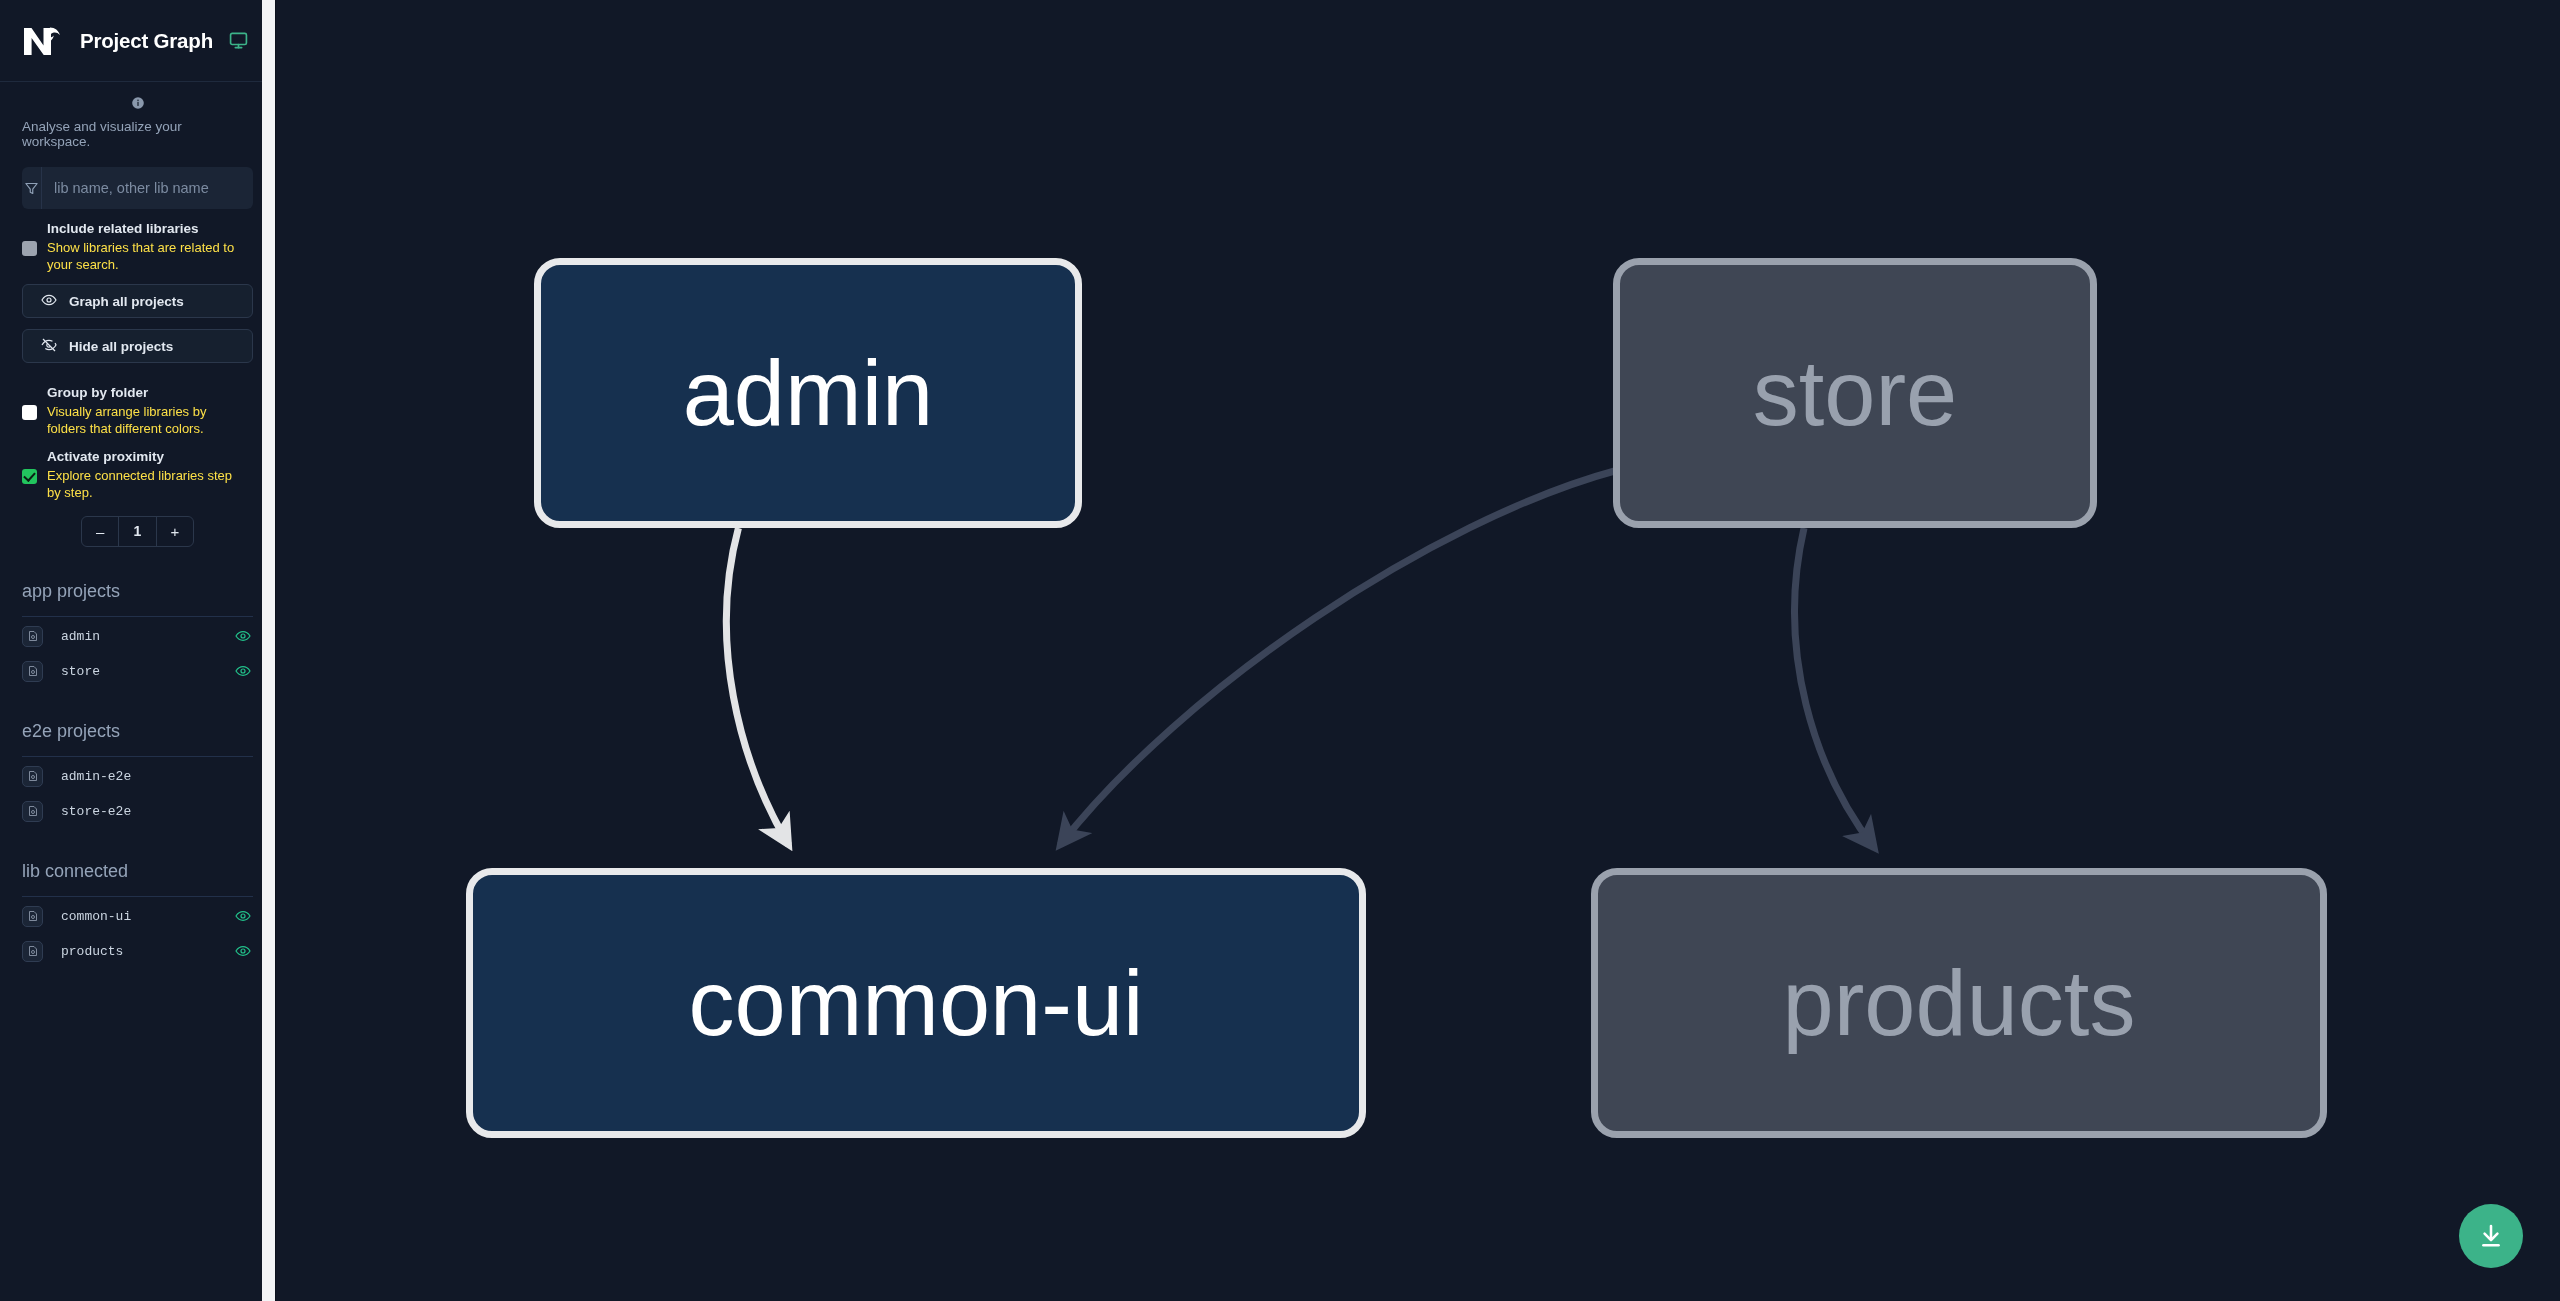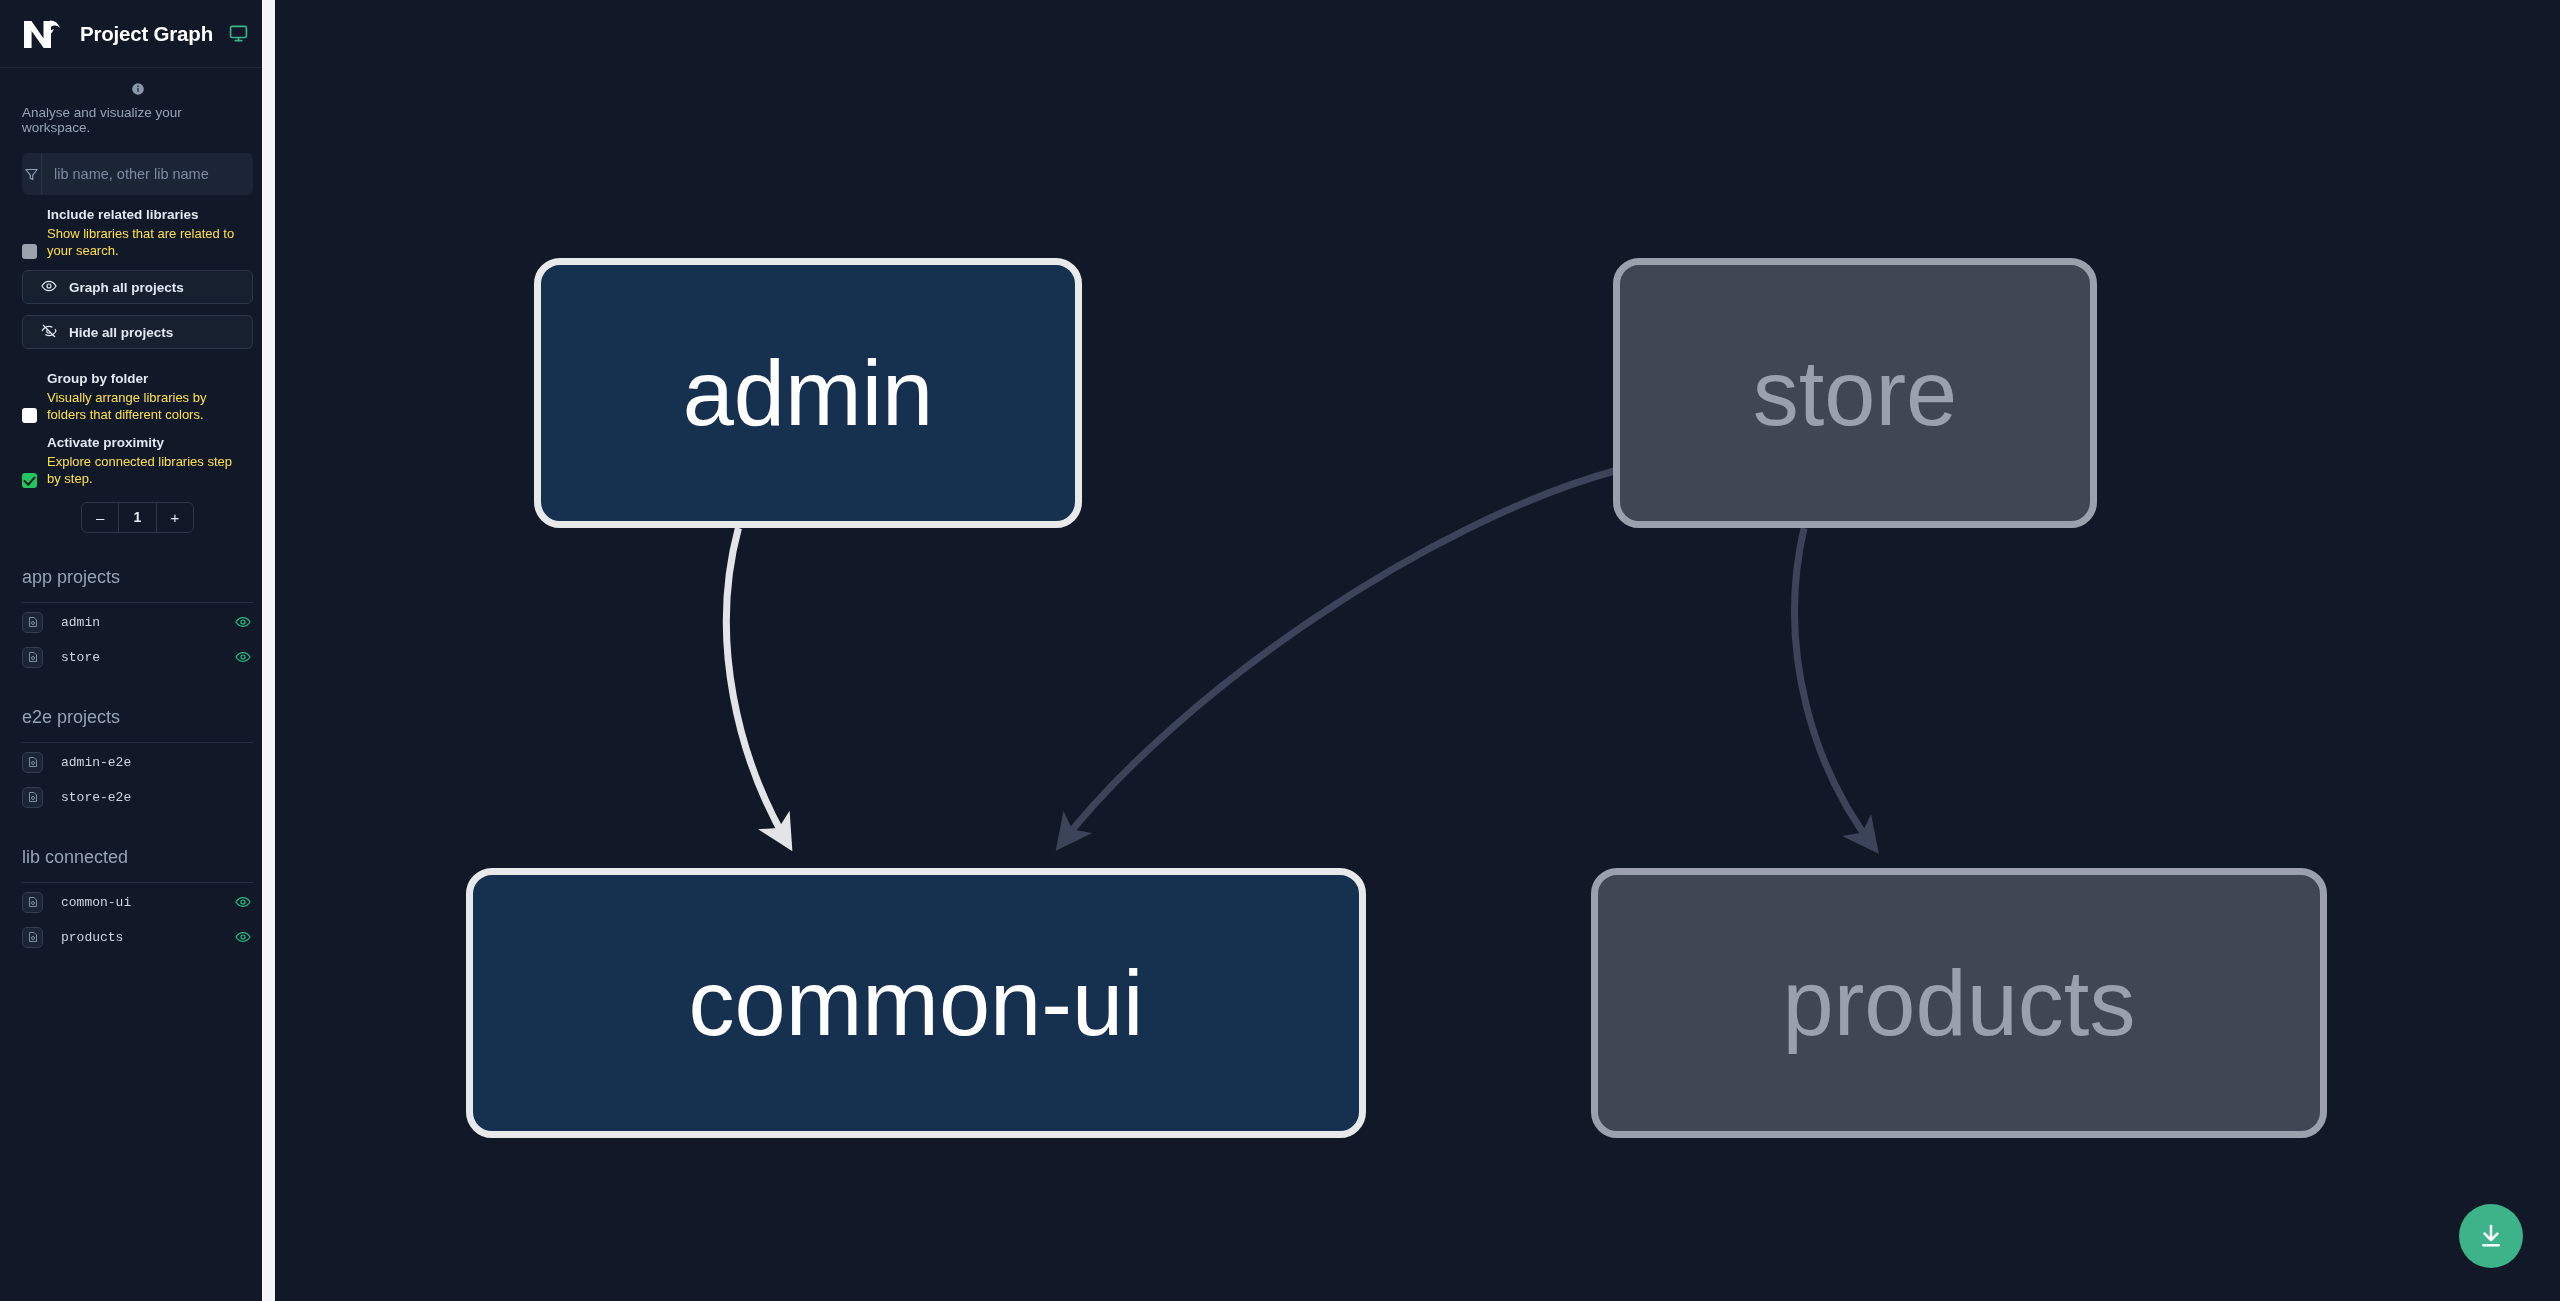--- a/index.html
+++ b/index.html
@@ -13,21 +13,21 @@
 
   
   .sidebar {
     width: 275px; height: 1301px;
     background: #111827;
     position: relative;
     flex: 0 0 275px;
     overflow: hidden;
   }
   .sb-header {
-    height: 68px;
+    height: 82px;
     display: flex; align-items: center;
     padding: 0 22px;
     border-bottom: 1px solid #1f2a3d;
   }
   .nx-logo { width: 44px; height: 34px; flex: 0 0 44px; }
   .sb-title {
     color: #ffffff; font-size: 20.5px; font-weight: 700;
     margin-left: 14px; letter-spacing: -0.2px;
   }
   .monitor-icon { margin-left: 16px; width: 19px; height: 19px; display:block; }
@@ -55,21 +55,21 @@
   }
   .funnel-icon { width: 15px; height: 15px; display:block; }
   .search-input {
     flex: 1; background: transparent; border: 0; outline: none;
     color: #cbd5e1; font-size: 14.5px;
     font-family: "Liberation Sans", sans-serif;
     padding: 0 12px;
   }
   .search-input::placeholder { color: #7c8ba1; }
 
-  .check-row { display: flex; gap: 10px; align-items: flex-end; margin-top: 10px; }
+  .check-row { display: flex; gap: 10px; align-items: center; margin-top: 10px; }
   .cbox {
     width: 15px; height: 15px; flex: 0 0 15px; margin-top: 2px;
     border-radius: 3px; background: #9ca3af; position: relative;
   }
   .cbox.white { background: #ffffff; }
   .cbox.green { background: #22c55e; }
   .cbox.green::after {
     content: ""; position: absolute; left: 4px; top: 1px;
     width: 5px; height: 9px; border: solid #0b2015;
     border-width: 0 2px 2px 0; transform: rotate(42deg);

